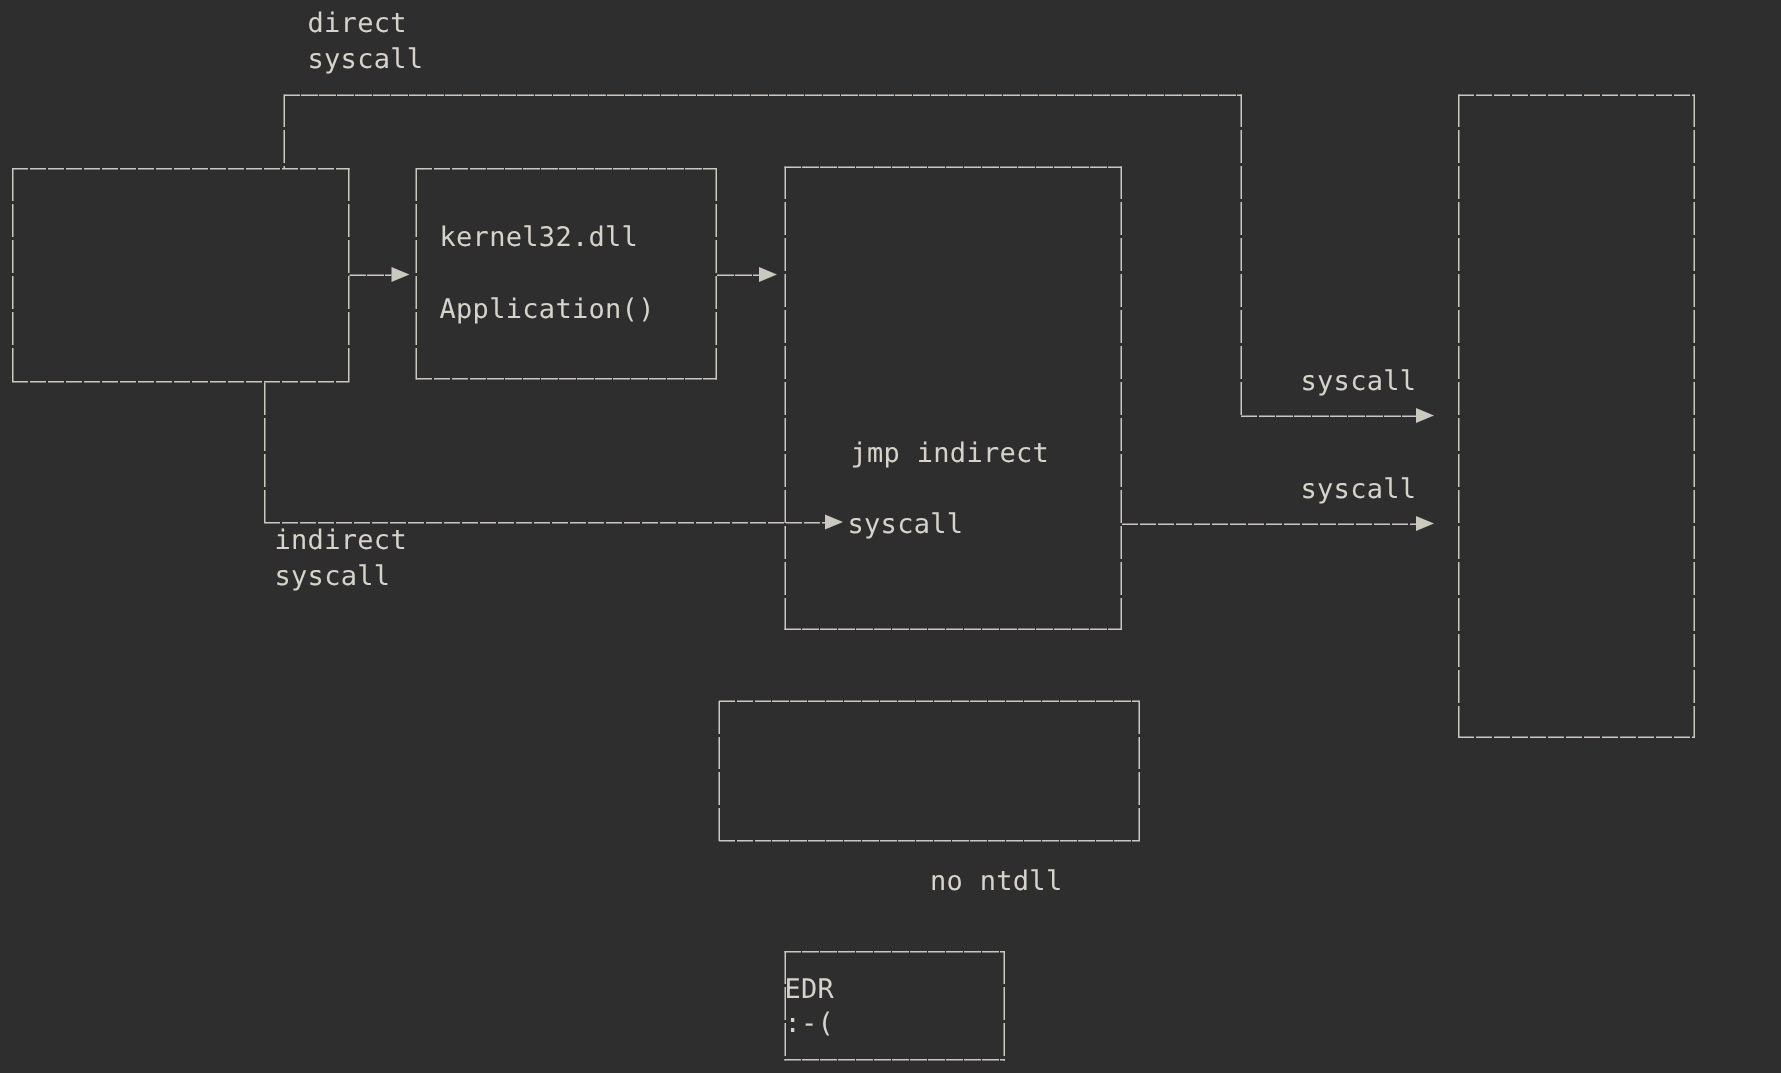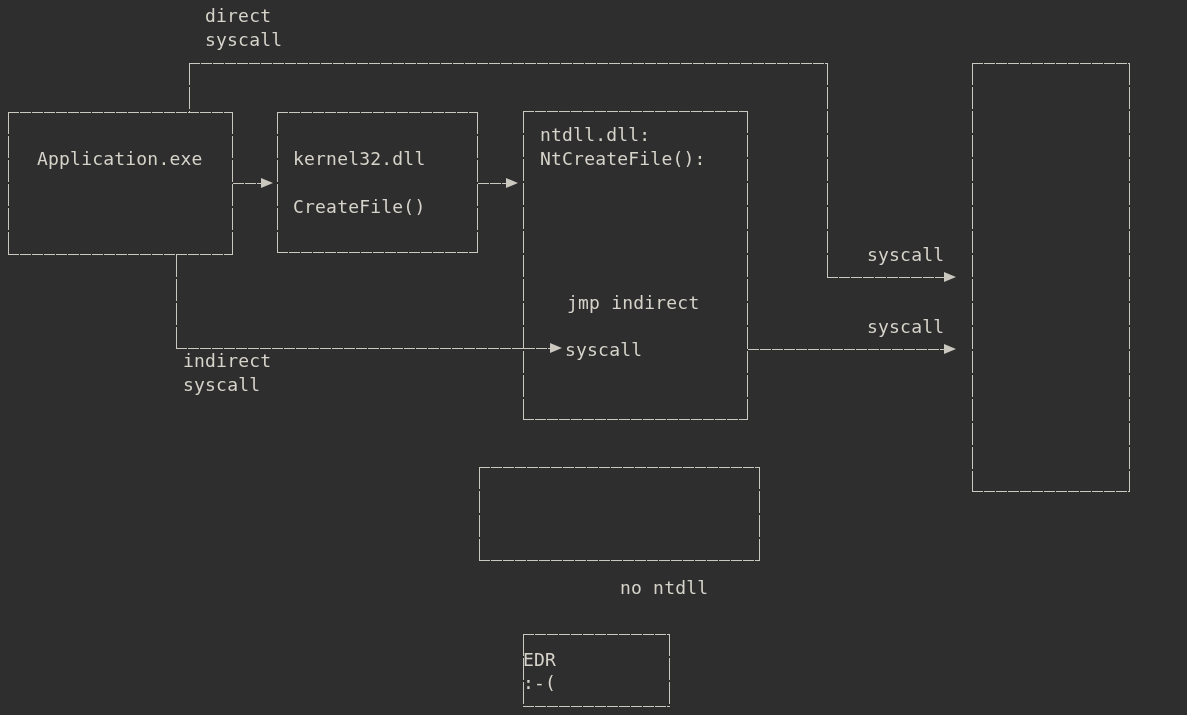--- a/index.html
+++ b/index.html
@@ -68,27 +68,24 @@
   <div class="arrowhead" style="left:550px;top:343px"></div>
 
   <div class="hline" style="left:748px;top:349px;width:196px"></div>
   <div class="arrowhead" style="left:944px;top:344px"></div>
 
   <div class="label" style="left:205px;top:4px">direct
 syscall</div>
   <div class="label" style="left:183px;top:349px">indirect
 syscall</div>
 
-  <div class="label" style="left:37px;top:147px">Application.exe</div>
   <div class="label" style="left:293px;top:147px">kernel32.dll
 
-CreateFile()</div>
+Application()</div>
 
-  <div class="label" style="left:540px;top:123px">ntdll.dll:
-NtCreateFile():</div>
   <div class="label" style="left:567px;top:291px">jmp indirect</div>
   <div class="label" style="left:565px;top:338px">syscall</div>
 
 
   <div class="label" style="left:867px;top:243px">syscall</div>
   <div class="label" style="left:867px;top:315px">syscall</div>
 
   <div class="label" style="left:620px;top:576px">no ntdll</div>
 
   <div class="label center" style="left:523px;top:648px;width:147px">EDR

